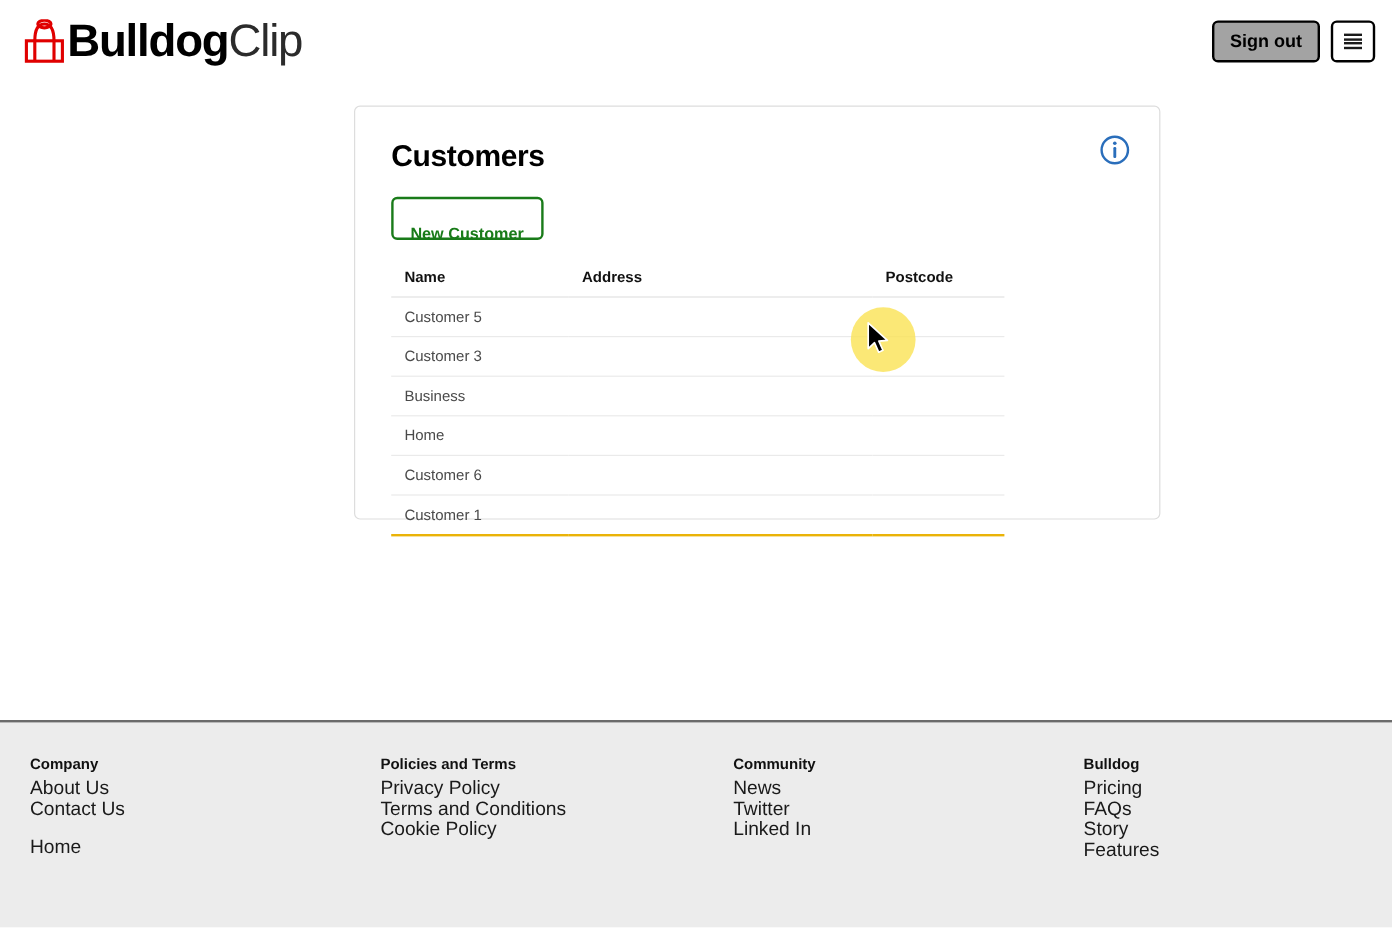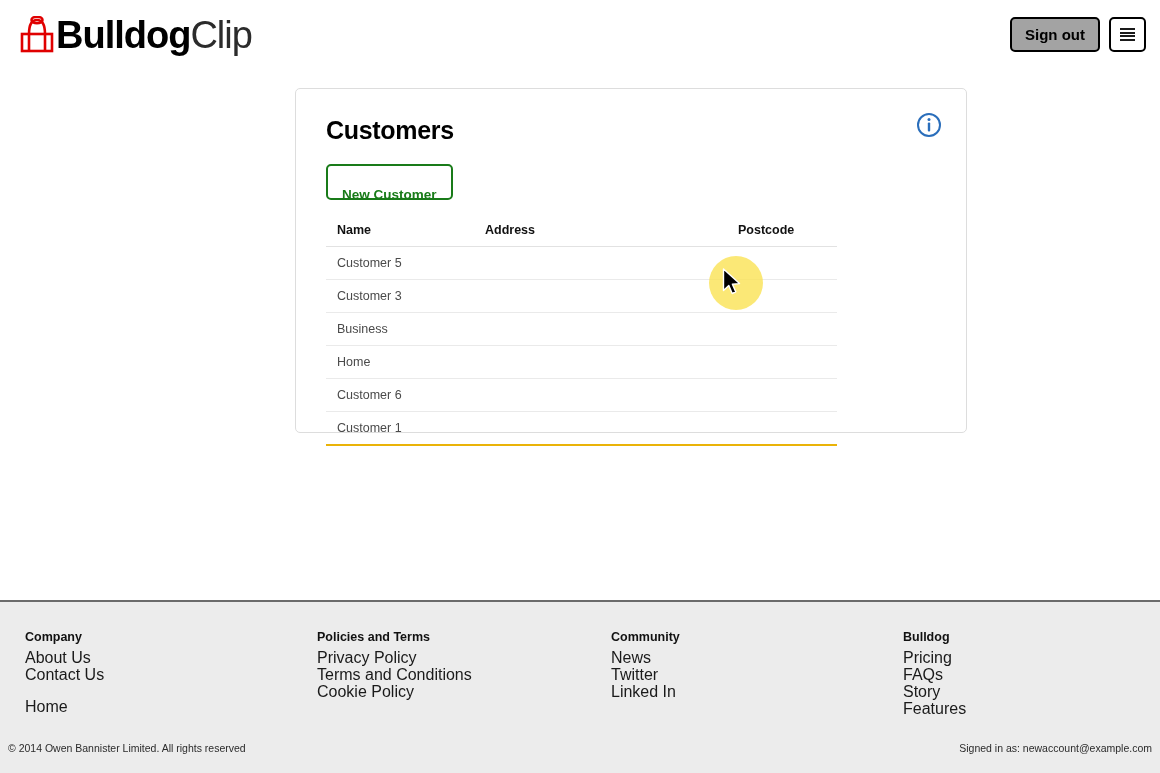--- a/index.html
+++ b/index.html
@@ -412,17 +412,13 @@
     <div class="footer-col c3">
       <div class="footer-heading">Bulldog</div>
       <a class="footer-link">Pricing</a>
       <a class="footer-link">FAQs</a>
       <a class="footer-link">Story</a>
       <a class="footer-link">Features</a>
     </div>
 
   </div>
 
-  <div class="footer-bottom">
-    <div class="copyright">© 2014 Owen Bannister Limited. All rights reserved</div>
-    <div class="signed-in">Signed in as: newaccount@example.com</div>
-  </div>
 </div>
 
 </body></html>

